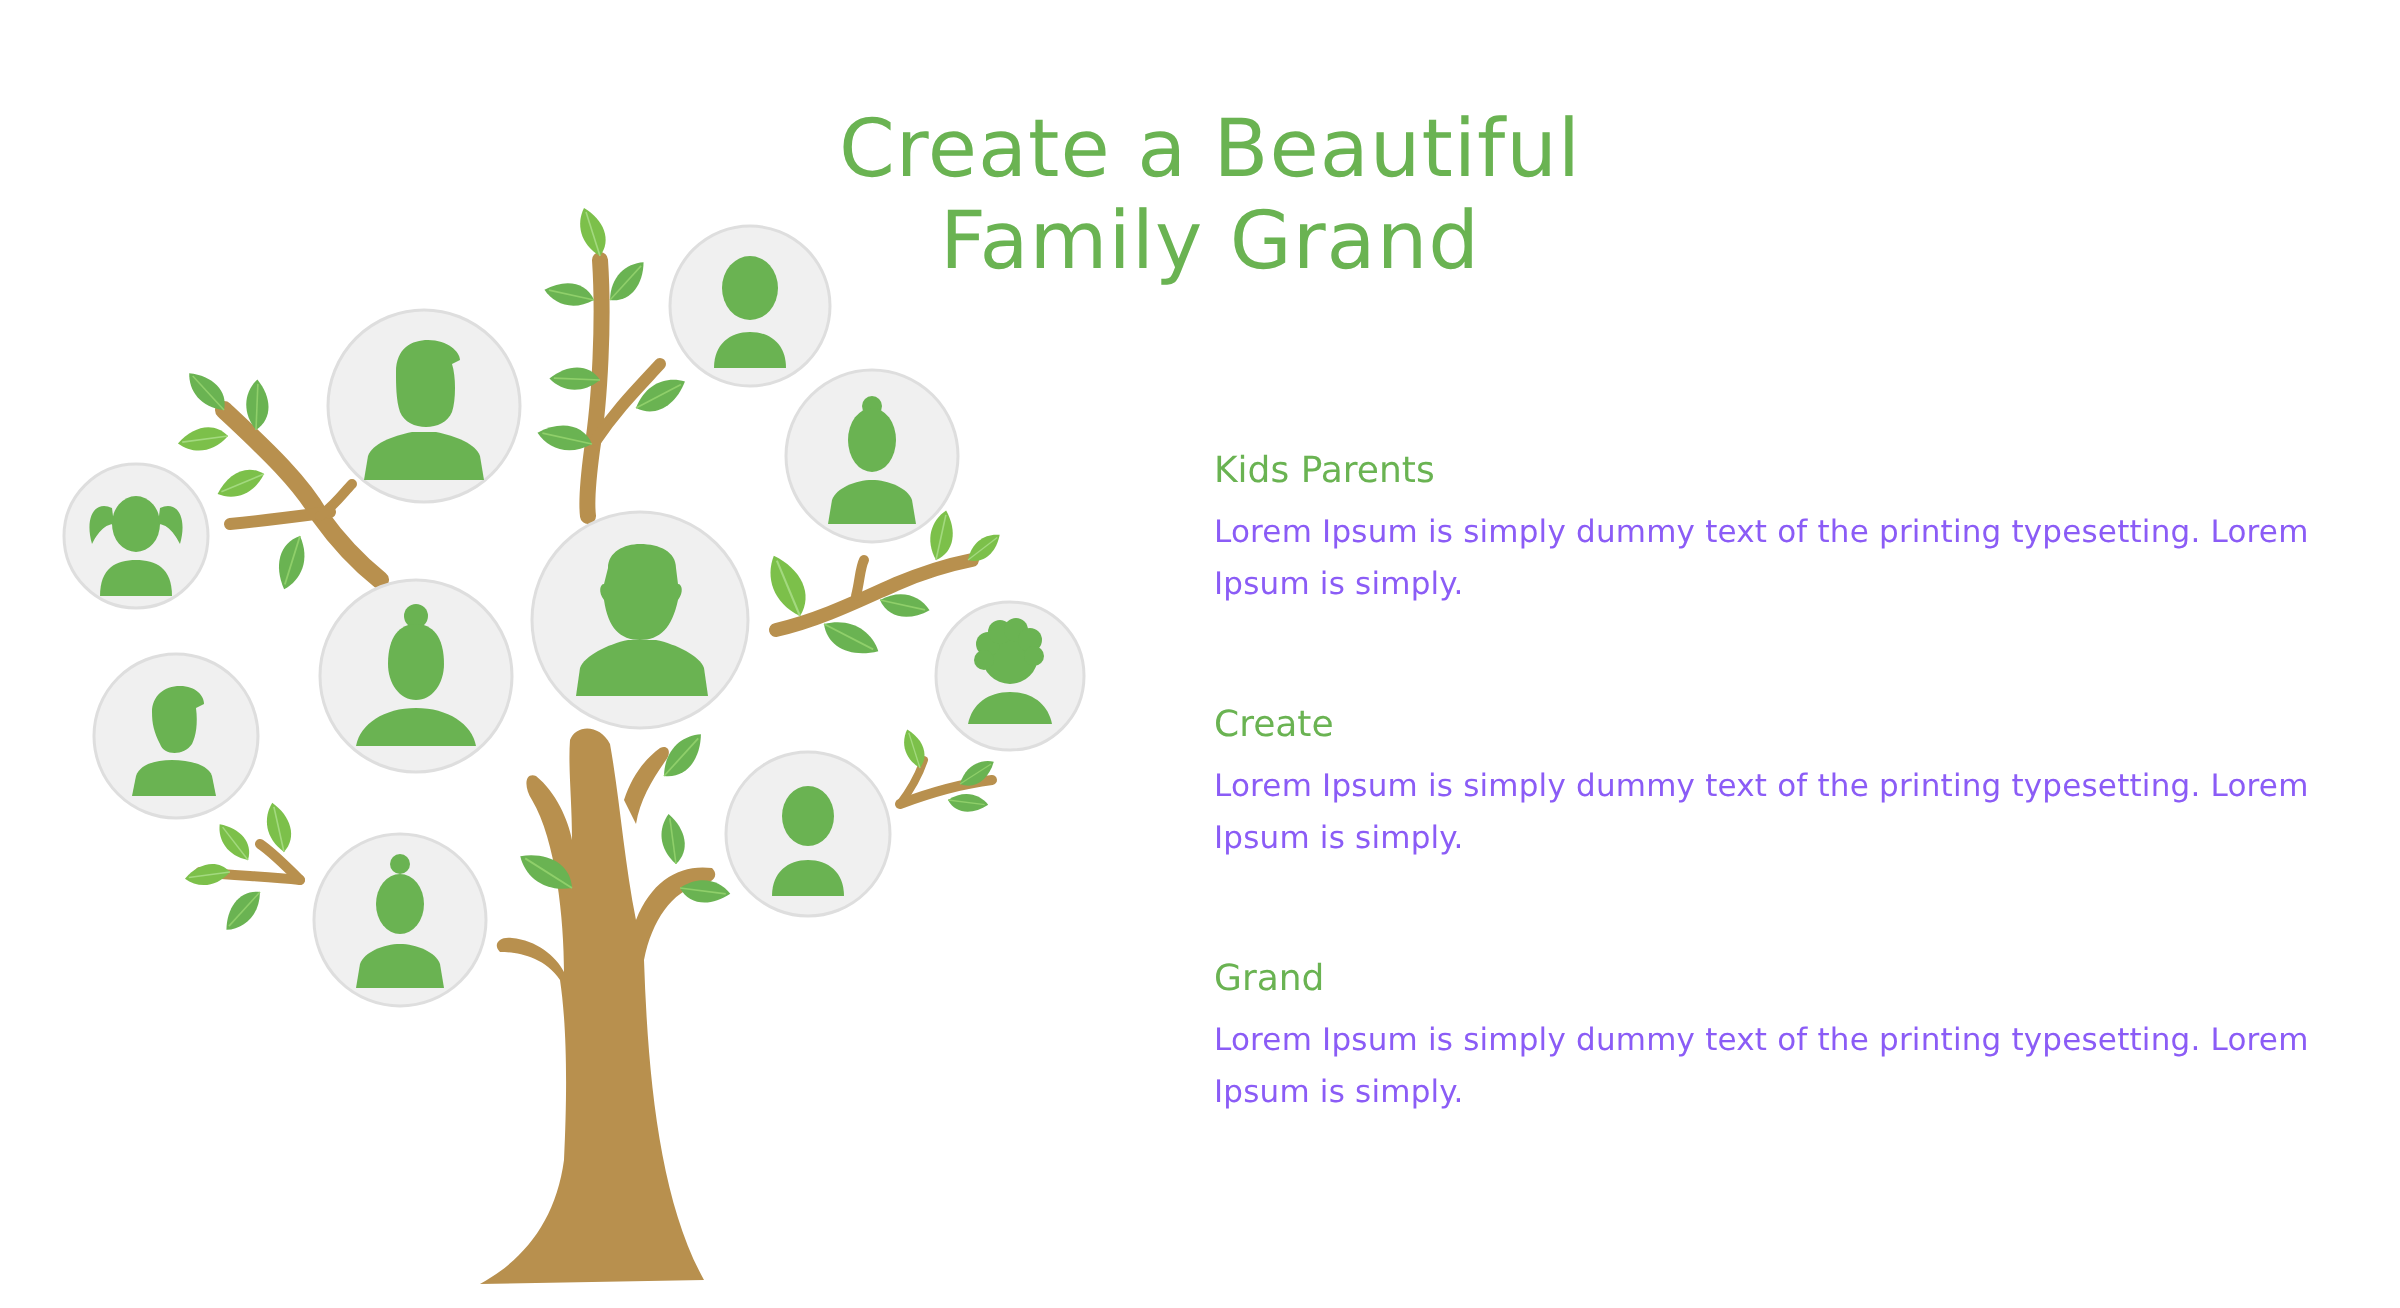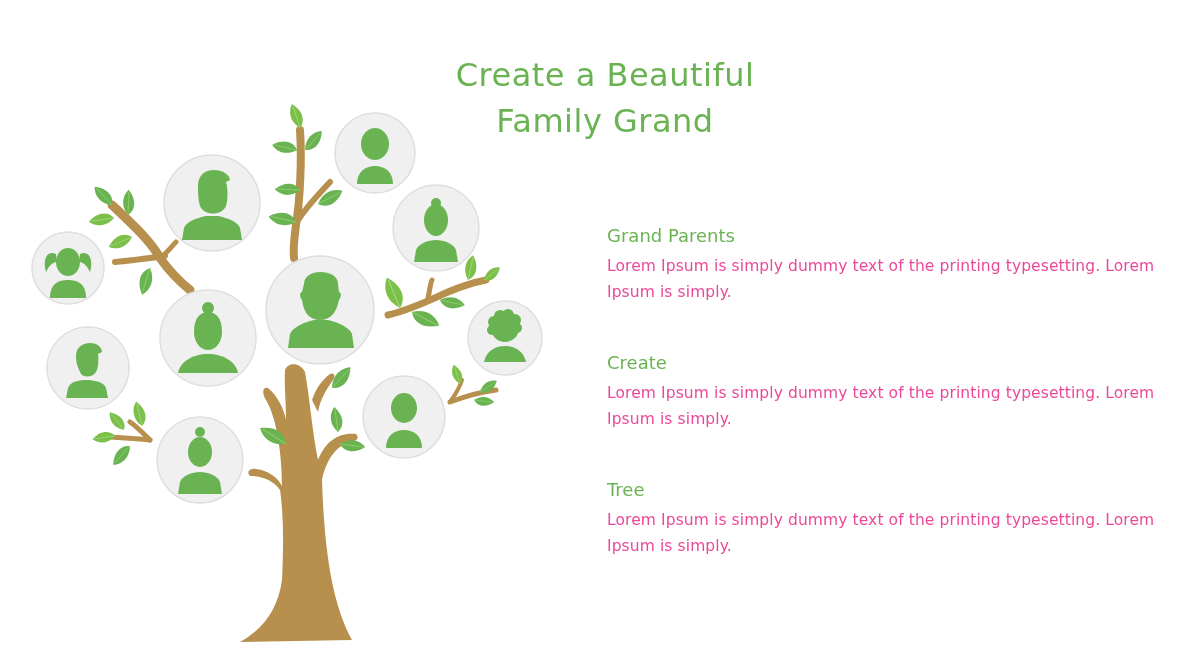--- a/index.html
+++ b/index.html
@@ -1,21 +1,21 @@
 <!DOCTYPE html>
 <html><head>
 <meta charset="utf-8">
 <style>
   html, body { margin:0; padding:0; background:#ffffff; }
   body { width:1200px; height:654px; position:relative; overflow:hidden; font-family:"DejaVu Sans", sans-serif; }
-  .title { position:absolute; left:400px; top:52px; width:410px; text-align:center; color:#6ab352; font-size:32px; line-height:46px; letter-spacing:0.5px; font-weight:normal; margin:0; }
+  .title { position:absolute; left:400px; top:52px; width:410px; text-align:center; color:#6ab352; font-size:40px; line-height:46px; letter-spacing:0.5px; font-weight:normal; margin:0; }
   .tree { position:absolute; left:0; top:95px; width:560px; height:559px; }
   .section { position:absolute; left:607px; width:560px; }
   .section h3 { margin:0; color:#6ab352; font-size:18px; font-weight:normal; line-height:22px; }
-  .section p { margin:6px 0 0 0; color:#ec4899; font-size:15.5px; line-height:26px; letter-spacing:0.1px; }
+  .section p { margin:6px 0 0 0; color:#8b5cf6; font-size:15.5px; line-height:26px; letter-spacing:0.1px; }
   #sec0 { top:225px; }
   #sec1 { top:352px; }
   #sec2 { top:479px; }
 </style>
 </head>
 <body>
 
 <h1 class="title">
   <span>Create a Beautiful</span><br>
   <span>Family Grand</span>
@@ -154,23 +154,23 @@
 
     <g>
       <circle cx="200" cy="432" r="5"></circle>
       <ellipse cx="200" cy="452" rx="12" ry="15"></ellipse>
       <path d="M178,494 L180,482 C182,476 192,472 200,472 C208,472 218,476 220,482 L222,494 Z"></path>
     </g>
   </g>
 </svg>
 
 <div class="section" id="sec0">
-  <h3>Grand Parents</h3>
+  <h3>Kids Parents</h3>
   <p>Lorem Ipsum is simply dummy text of the printing typesetting. Lorem Ipsum is simply.</p>
 </div>
 <div class="section" id="sec1">
   <h3>Create</h3>
   <p>Lorem Ipsum is simply dummy text of the printing typesetting. Lorem Ipsum is simply.</p>
 </div>
 <div class="section" id="sec2">
-  <h3>Tree</h3>
+  <h3>Grand</h3>
   <p>Lorem Ipsum is simply dummy text of the printing typesetting. Lorem Ipsum is simply.</p>
 </div>
 
 </body></html>

